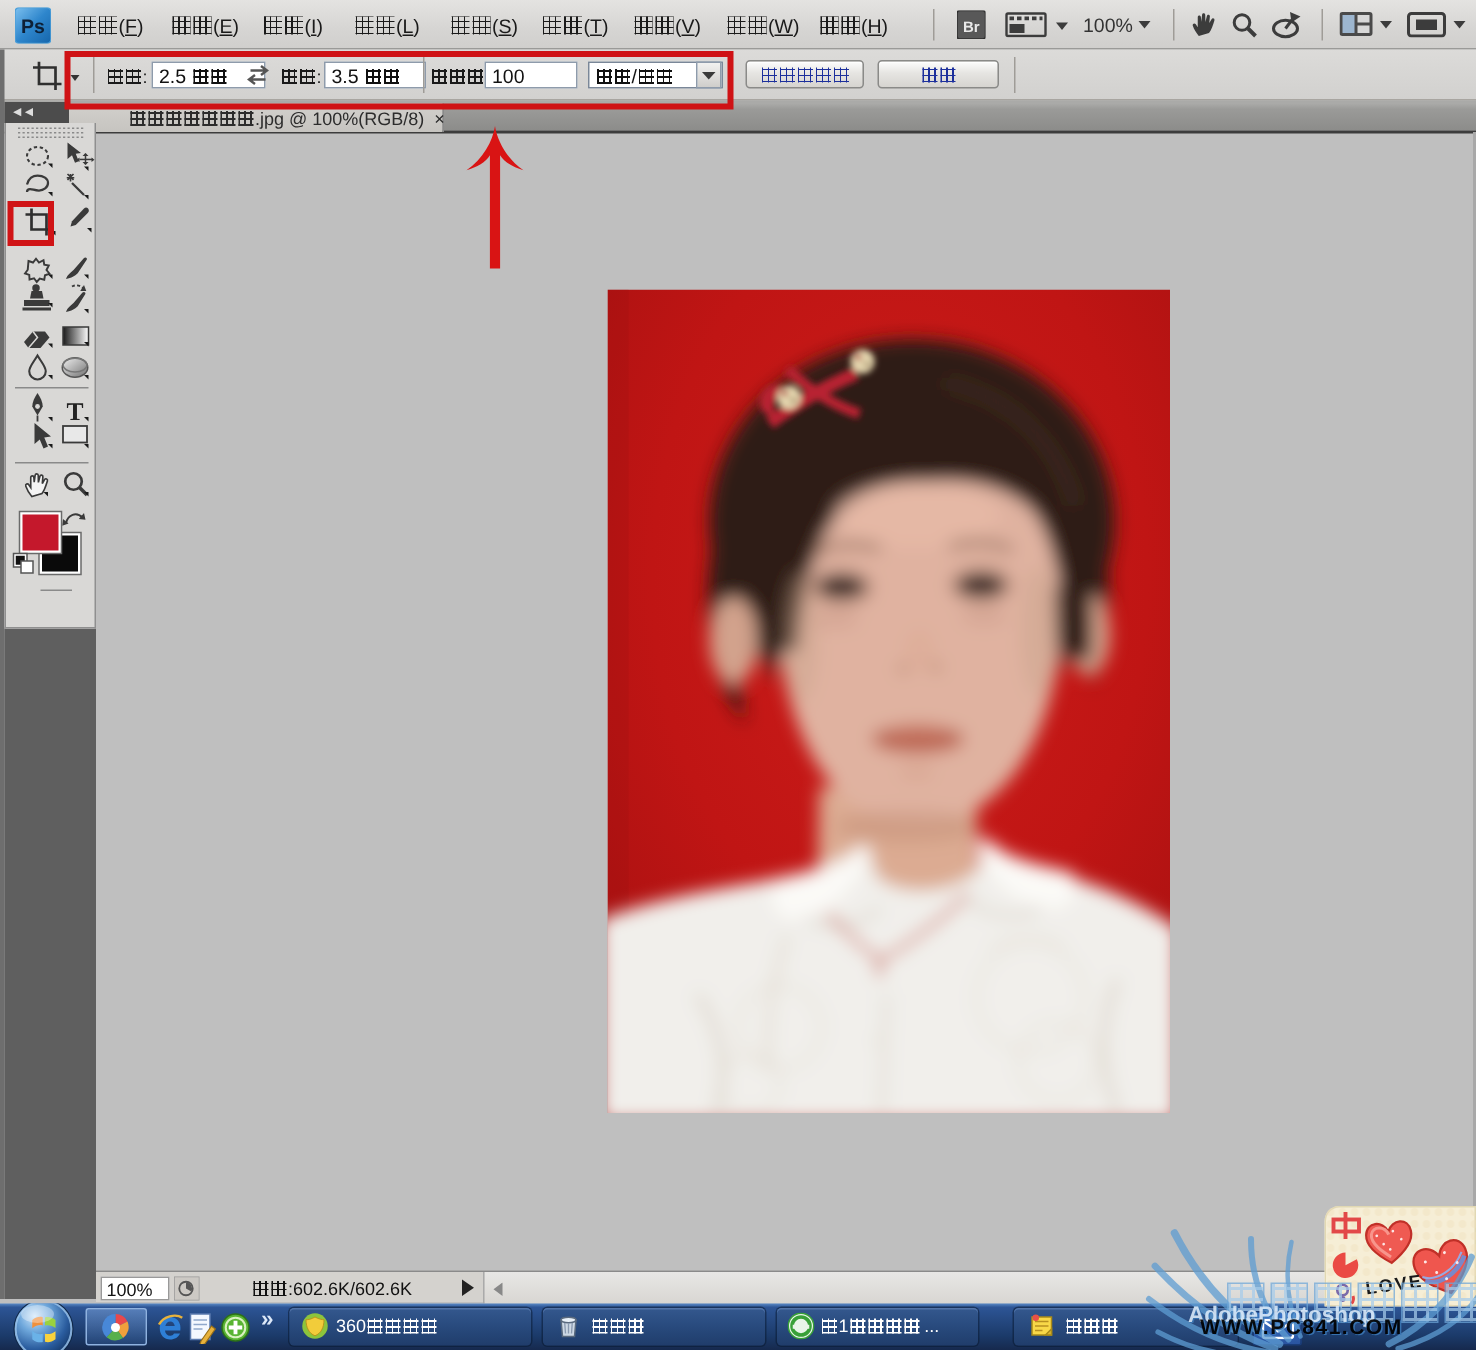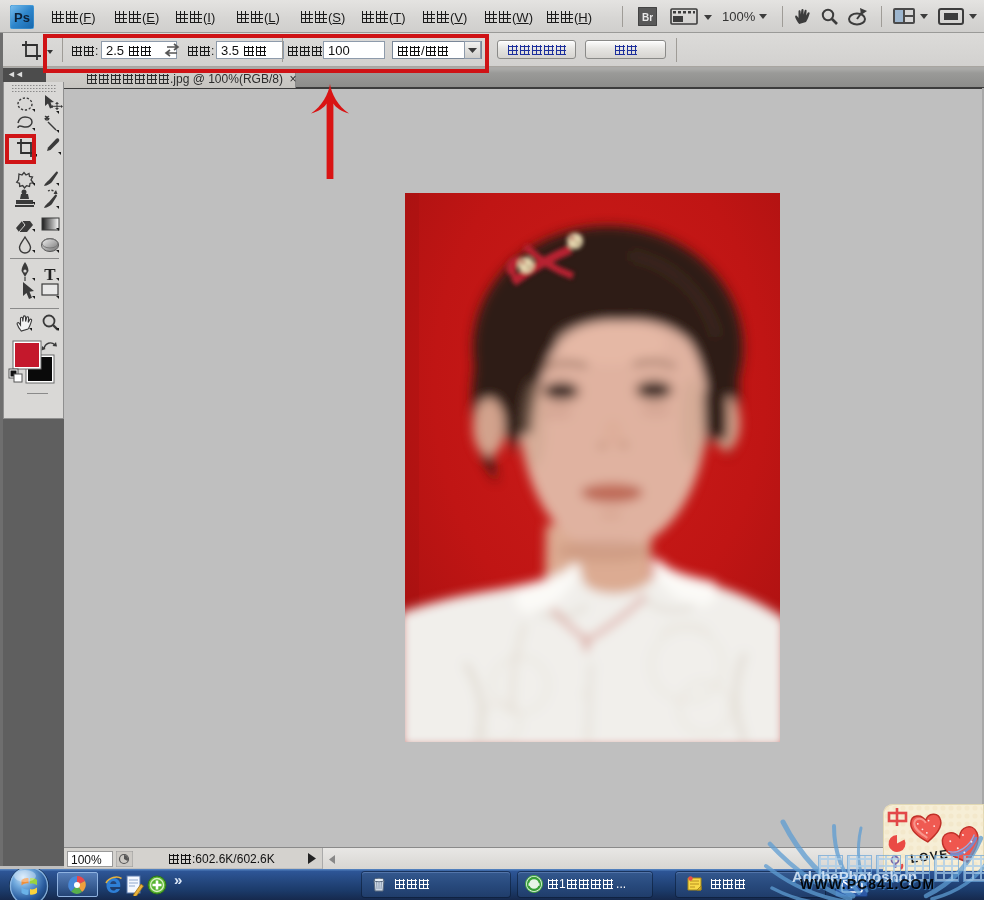--- a/index.html
+++ b/index.html
@@ -452,20 +452,27 @@
 <path d="M9 19 L16 9 l2.5 2 -7 10 -3.5 1 z" fill="#e8b23c" stroke="#9a7018" stroke-width=".8"></path>
 </svg>
 
 <svg class="abs" style="left:147px;top:6px" width="20" height="20" viewBox="0 0 20 20">
 <circle cx="10" cy="10" r="9" fill="#58b432" stroke="#2c7018"></circle>
 <circle cx="10" cy="10" r="6.5" fill="none" stroke="#d8f0c0" stroke-width="1.4"></circle>
 <path d="M10 5.5 V14.5 M5.5 10 H14.5" stroke="#fff" stroke-width="2.6"></path>
 </svg>
 <div class="abs" style="left:174px;top:2px;color:#dce8f8;font-size:15px;font-weight:bold">»</div>
 
+<div class="tbtn" style="left:193px;width:161px">
+<svg class="abs" style="left:8px;top:3px" width="18" height="18" viewBox="0 0 18 18">
+<circle cx="9" cy="9" r="8.5" fill="#8cc43c"></circle>
+<path d="M9 3 C11.5 4.5 14 4.8 15 4.8 C15 10 13 14 9 15.5 C5 14 3 10 3 4.8 C4.5 4.8 6.5 4.5 9 3 Z" fill="#f2cc3a" stroke="#b89018" stroke-width=".6"></path>
+</svg>
+<span class="tx" style="left:31px">360<i class="g" style="width:10px;height:10px"></i><i class="g" style="width:10px;height:10px"></i><i class="g" style="width:10px;height:10px"></i><i class="g" style="width:10px;height:10px"></i></span>
+</div>
 <div class="tbtn" style="left:362px;width:148px">
 <svg class="abs" style="left:8px;top:3px" width="18" height="18" viewBox="0 0 18 18">
 <path d="M4 5 h10 l-1 11 h-8 z" fill="#cdd8e4" stroke="#5a6a7e"></path>
 <ellipse cx="9" cy="5" rx="5" ry="1.8" fill="#e8f0f8" stroke="#5a6a7e"></ellipse>
 <path d="M6.5 7 l.5 7 M9 7 l0 7 M11.5 7 l-.5 7" stroke="#8a9ab0" stroke-width=".9"></path>
 </svg>
 <span class="tx" style="left:32px"><i class="g" style="width:10px;height:10px"></i><i class="g" style="width:10px;height:10px"></i><i class="g" style="width:10px;height:10px"></i></span>
 </div>
 <div class="tbtn" style="left:518px;width:134px">
 <svg class="abs" style="left:7px;top:3px" width="18" height="18" viewBox="0 0 18 18">

